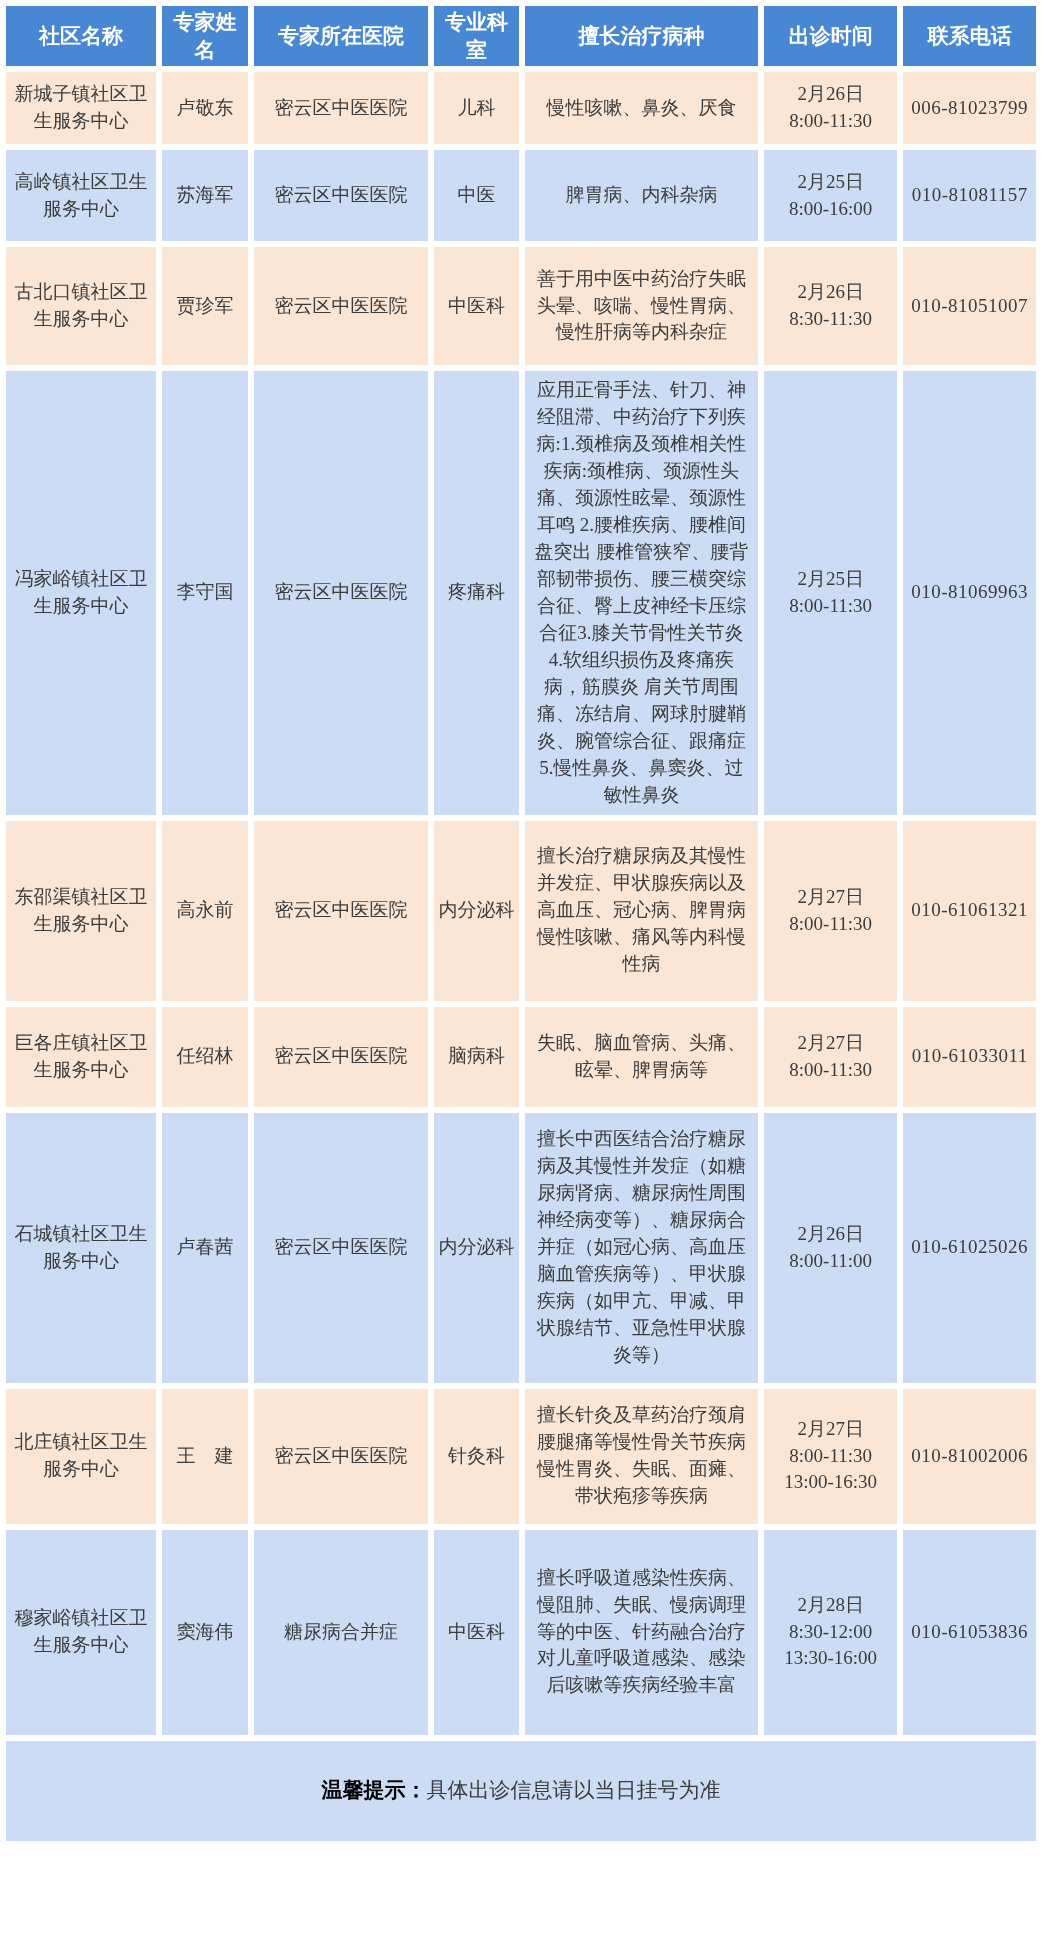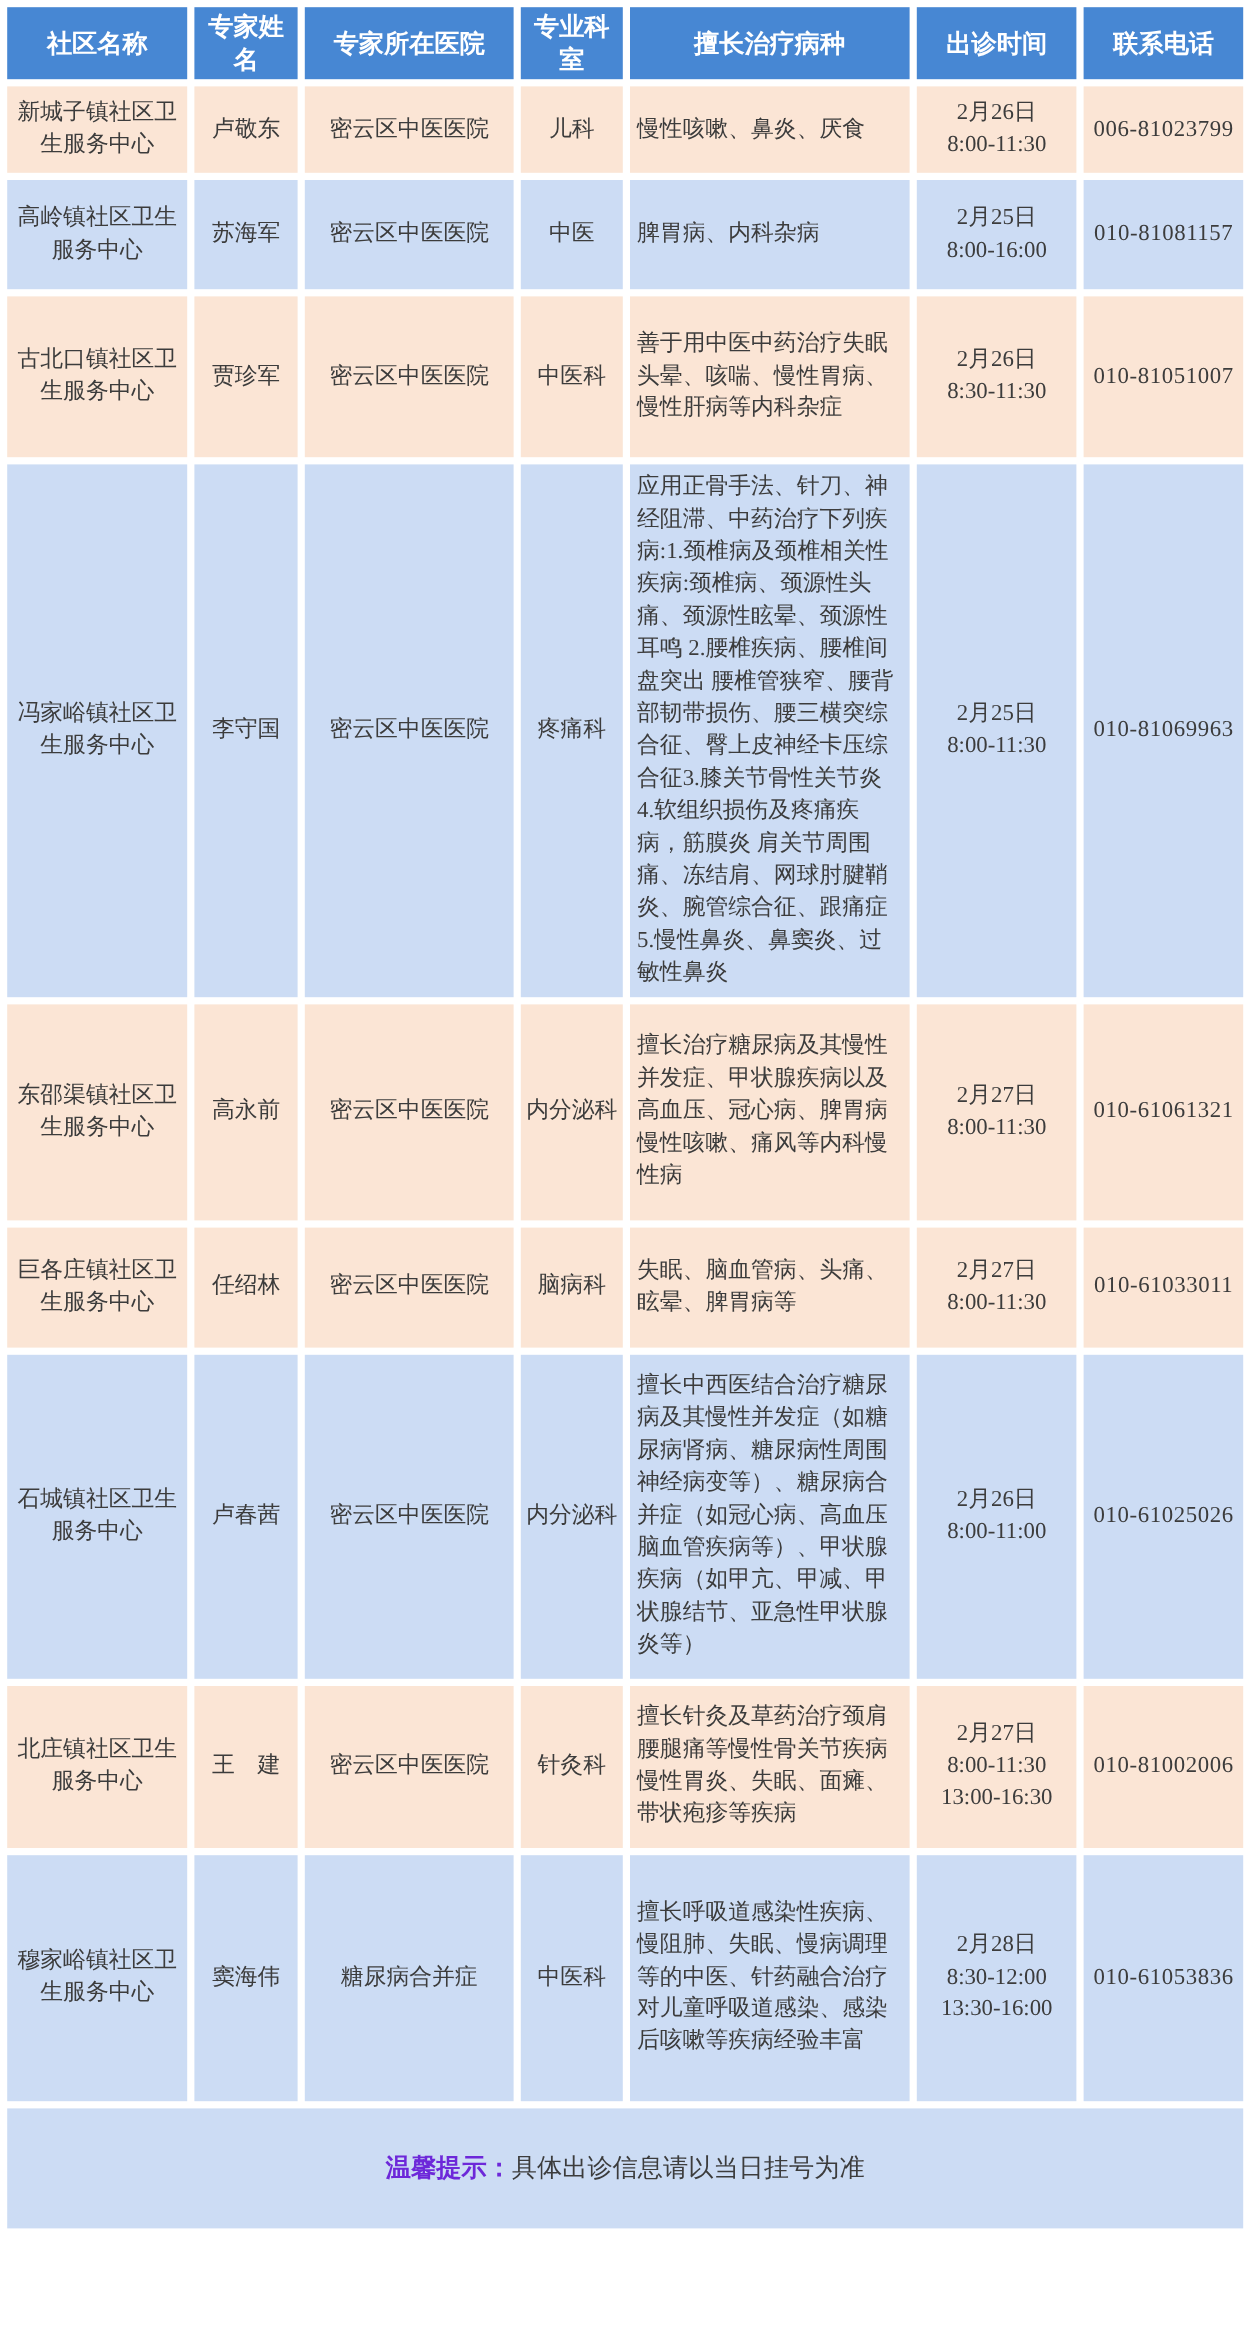--- a/index.html
+++ b/index.html
@@ -28,30 +28,30 @@
   td{
     font-size:19px;
     line-height:1.42;
     padding:6px 4px;
     text-align:center;
     vertical-align:middle;
     word-break:break-all;
   }
   tr.row-peach td{background:#fbe5d5;}
   tr.row-blue td{background:#ccdcf4;}
-  td.specialty{text-align:left;padding:6px 6px;}
+  td.specialty{text-align:center;padding:6px 6px;}
   td.schedule{white-space:pre-line;}
   td.phone{letter-spacing:0.5px;}
   tr.notice-row td{
     background:#ccdcf4;
     height:88px;
     font-size:21px;
   }
   .notice-prefix{
-    color:#6d28d9;
+    color:#000000;
     font-weight:bold;
     font-family:"Liberation Sans","DejaVu Sans",sans-serif;
     text-align:center;
   }
 </style>
 </head>
 <body>
 
 <table>
   <colgroup>
@@ -88,21 +88,21 @@
       <tr class="row-blue" style="height: 91px; border-radius: 20px;">
         <td>高岭镇社区卫生服务中心</td>
         <td>苏海军</td>
         <td>密云区中医医院</td>
         <td>中医</td>
         <td class="specialty">脾胃病、内科杂病</td>
         <td class="schedule">2月25日
 8:00-16:00</td>
         <td class="phone">010-81081157</td>
       </tr>
-      <tr class="row-peach" style="height: 134px;">
+      <tr class="row-peach" style="height: 118px;">
         <td>古北口镇社区卫生服务中心</td>
         <td>贾珍军</td>
         <td>密云区中医医院</td>
         <td>中医科</td>
         <td class="specialty">善于用中医中药治疗失眠头晕、咳喘、慢性胃病、慢性肝病等内科杂症</td>
         <td class="schedule">2月26日
 8:30-11:30</td>
         <td class="phone">010-81051007</td>
       </tr>
       <tr class="row-blue" style="height: 420px;">

